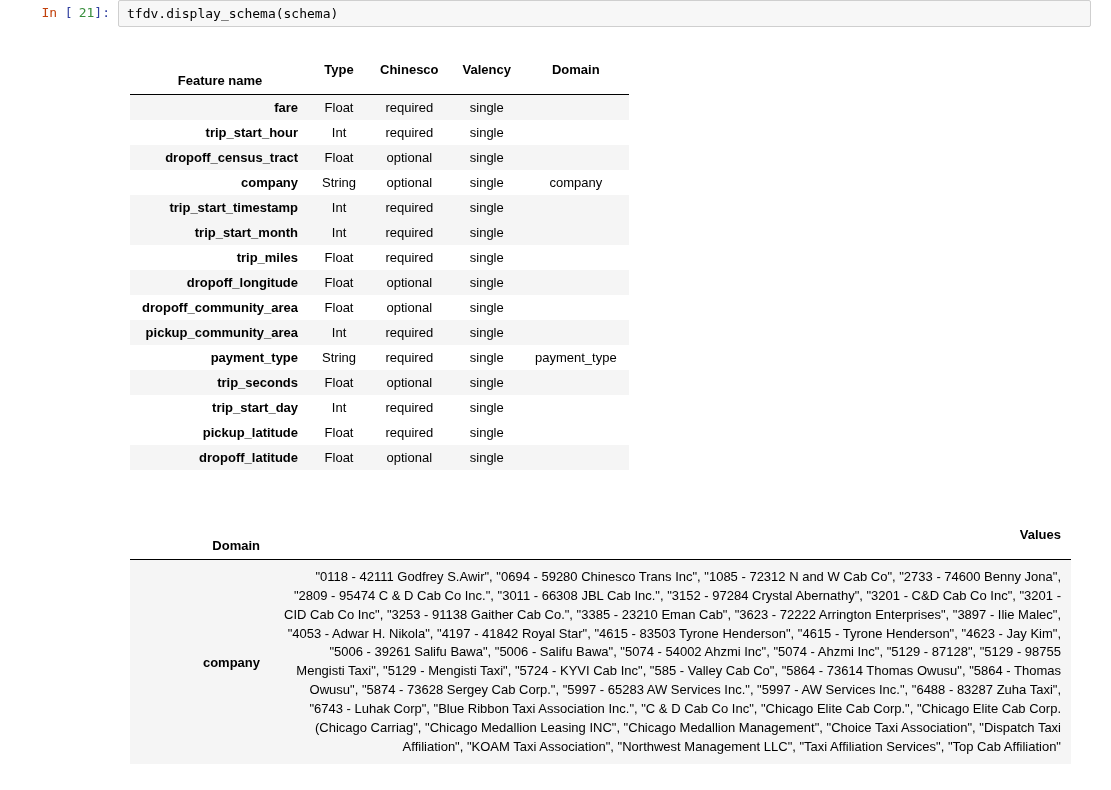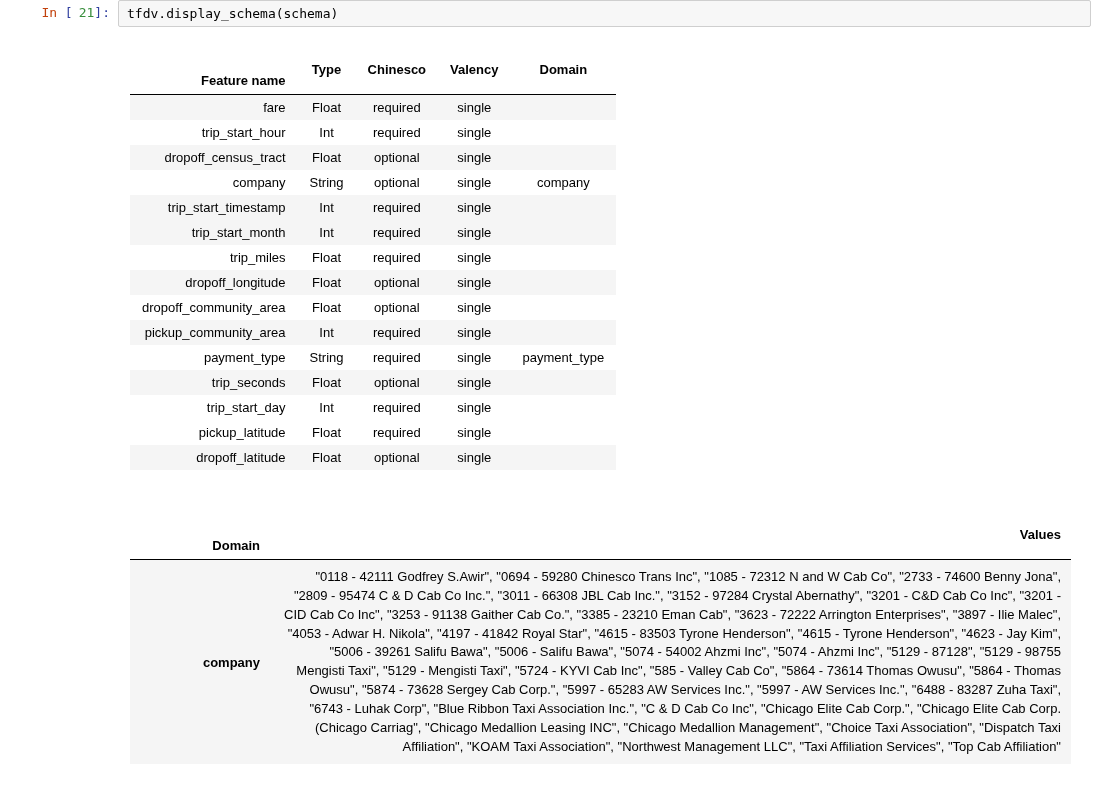--- a/index.html
+++ b/index.html
@@ -55,29 +55,28 @@
       font-size: 13px;
       margin-top: 18px;
     }
     table.schema th {
       font-weight: 700;
       padding: 6px 12px;
       text-align: center;
       border-bottom: 1px solid #000;
     }
     table.schema th.fname-head {
-      text-align: right;
       padding-top: 28px;
     }
     table.schema td {
       padding: 5px 12px;
       text-align: center;
     }
     table.schema td.fname {
-      font-weight: 400;
+      font-weight: 700;
       text-align: right;
     }
     table.schema tr.odd td {
       background: #f5f5f5;
     }
 
     table.domains {
       border-collapse: collapse;
       font-size: 13px;
       margin-top: 40px;

